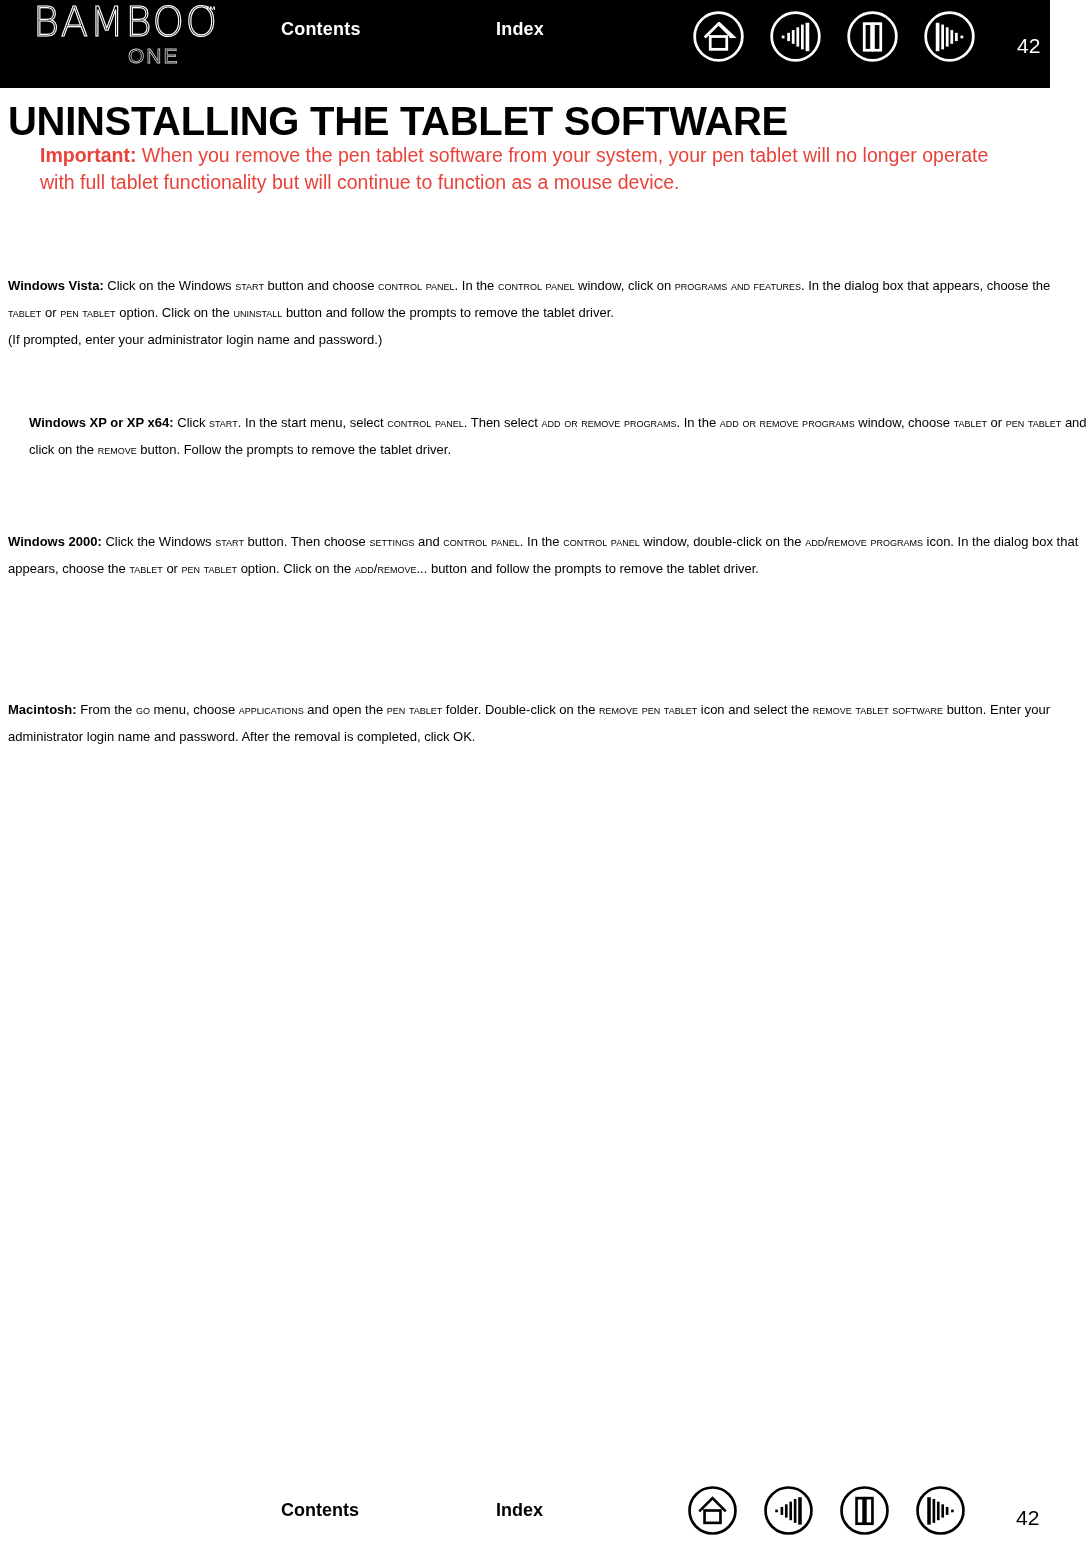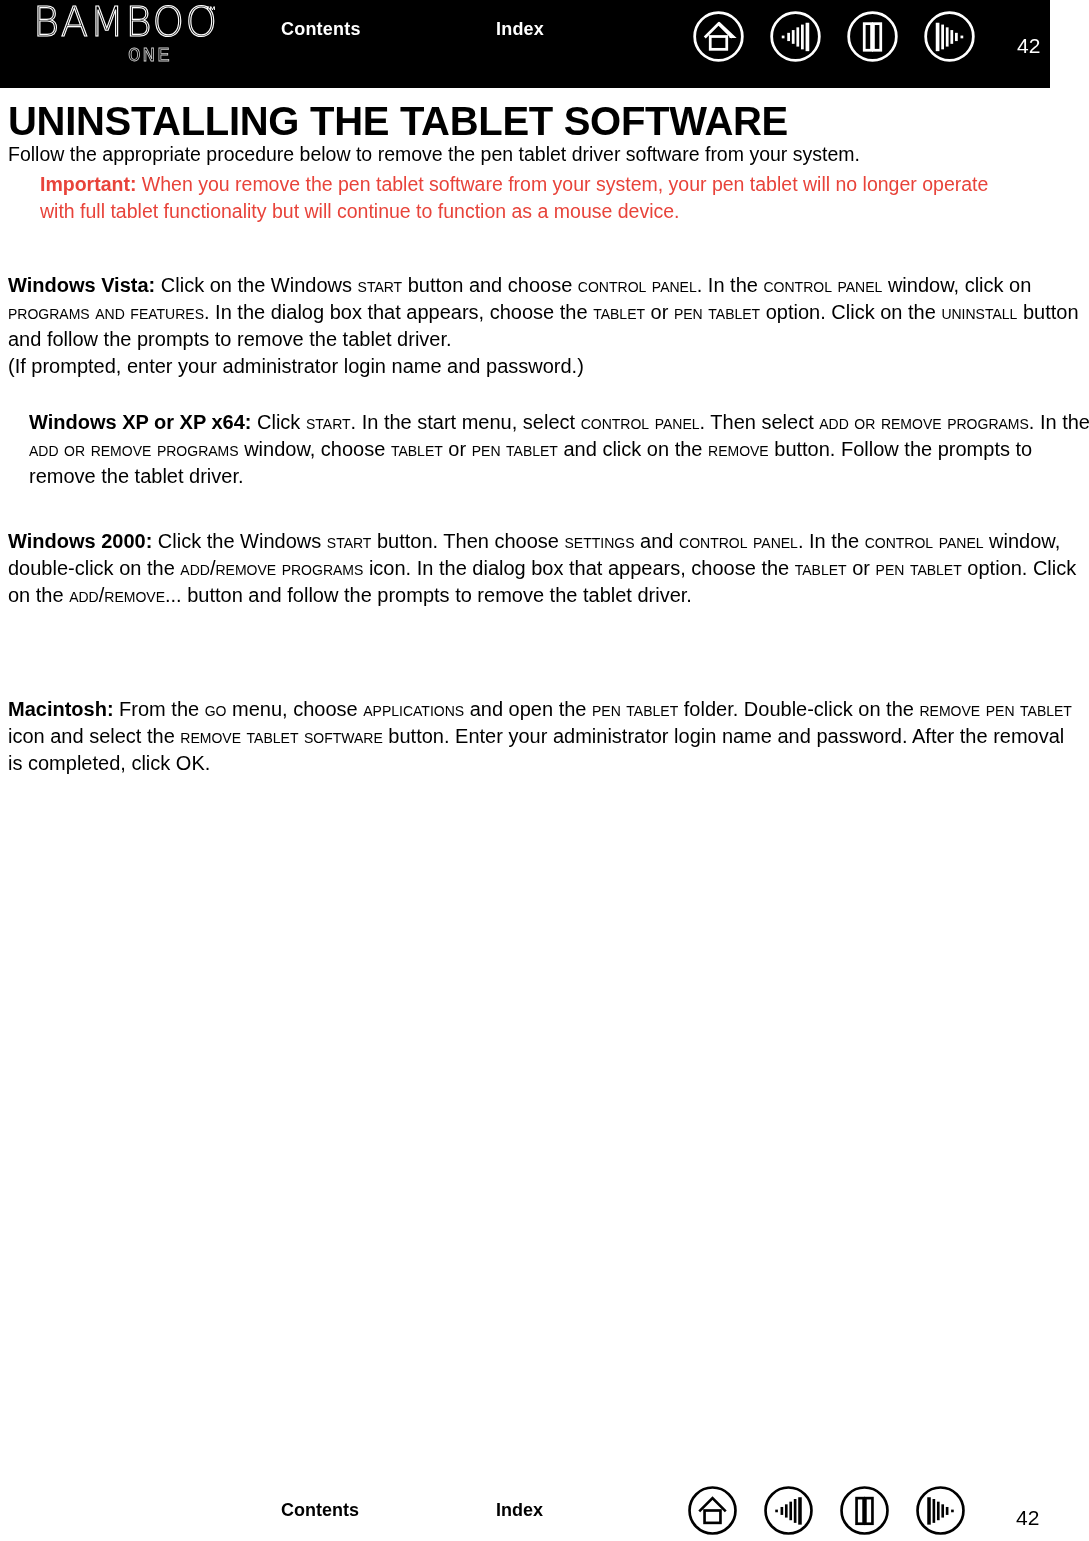--- a/index.html
+++ b/index.html
@@ -50,21 +50,21 @@
     top: 2px;
     font-family: "Liberation Sans", sans-serif;
     font-size: 11px;
     color: #ffffff;
     font-weight: 700;
   }
   .logo-sub {
     position: absolute;
     left: 95px;
     top: 42px;
-    font-family: Liberation Mono, monospace;
+    font-family: Liberation Sans, sans-serif;
     font-size: 21px;
     letter-spacing: 2px;
     font-weight: 300;
     color: #000;
     -webkit-text-stroke: 0.8px #cfcfcf;
     text-stroke: 0.8px #cfcfcf;
   }
 
   .hdr-link {
     position: absolute;
@@ -126,21 +126,21 @@
     margin: 4px 0 0 32px;
     font-size: 19.5px;
     line-height: 27px;
     color: #e8433a;
     width: 985px;
   }
   .important b { font-weight: 700; }
 
   .proc {
     margin: 0;
-    font-size: 20px;
+    font-size: 13px;
     line-height: 27px;
     width: 1072px;
   }
   .proc b { font-weight: 700; }
   .sc {
     font-variant: small-caps;
     text-transform: lowercase;
   }
   .blk-vista { position: absolute; left: 8px; top: 272px; }
   .blk-xp    { position: absolute; left: 4px; top: 409px; margin-left: 25px; }
@@ -214,21 +214,20 @@
       <rect x="42" y="29" width="3" height="3" fill="#ffffff"></rect>
     </svg>
 
   </div>
 
   <div class="hdr-page-num">42</div>
 </div>
 
 <div class="content">
   <h1 class="page-title">UNINSTALLING THE TABLET SOFTWARE</h1>
-  <p class="intro">Follow the appropriate procedure below to remove the pen tablet driver software from your system.</p>
   <div class="important">
     <b>Important:</b><span> When you remove the pen tablet software from your system, your pen tablet will no longer operate with full tablet functionality but will continue to function as a mouse device.</span>
   </div>
 </div>
 
 <p class="proc blk-vista">
   <b>Windows Vista:</b><span> Click on the Windows <span class="sc">START</span> button and choose <span class="sc">CONTROL PANEL</span>.  In the <span class="sc">CONTROL PANEL</span> window, click on <span class="sc">PROGRAMS AND FEATURES</span>.  In the dialog box that appears, choose the <span class="sc">TABLET</span> or <span class="sc">PEN TABLET</span> option.  Click on the <span class="sc">UNINSTALL</span> button and follow the prompts to remove the tablet driver.<br>(If prompted, enter your administrator login name and password.)</span>
 </p>
 
 <p class="proc blk-xp">

